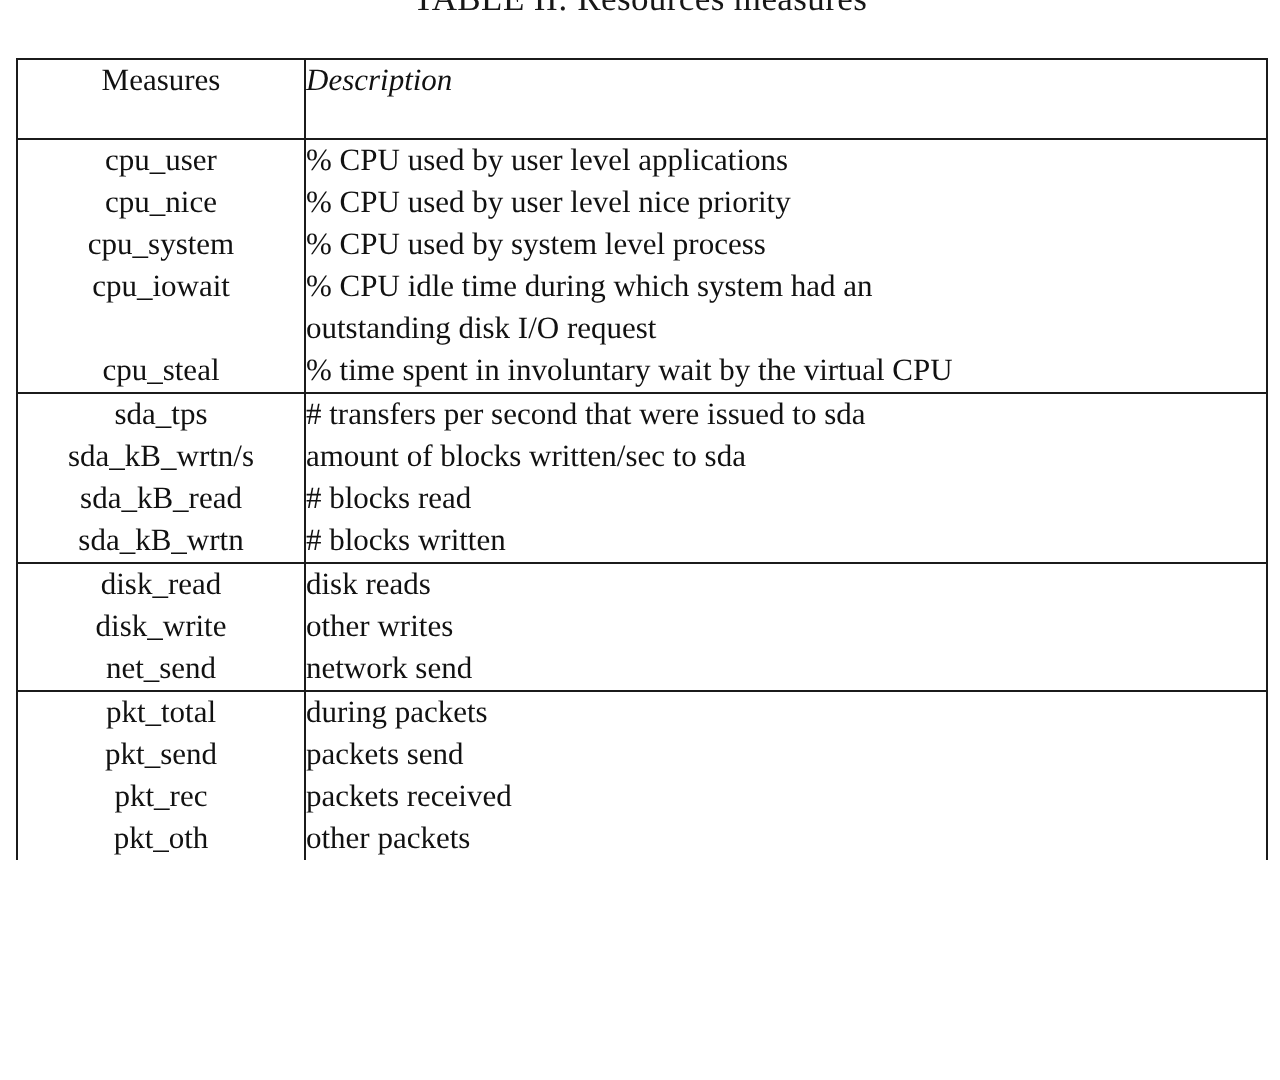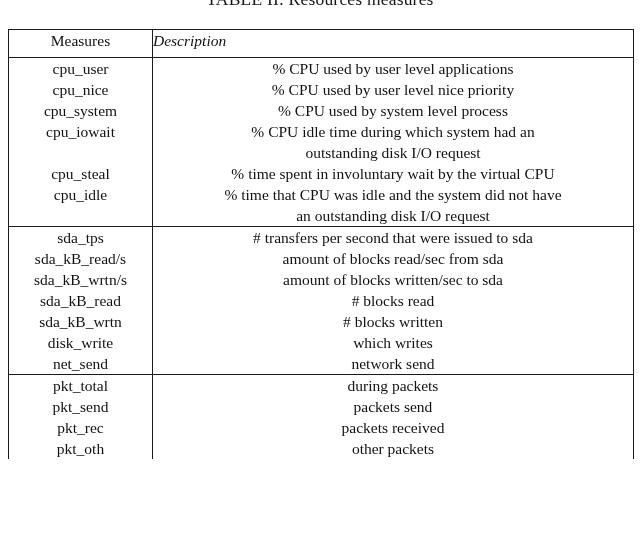--- a/index.html
+++ b/index.html
@@ -62,30 +62,30 @@
   .vdiv { border-left: 1.4px solid #1b1b1b; }
 
   
   .cell-measure {
     text-align: center;
     padding: 1px 6px 1px 6px;
     line-height: 21px;
     white-space: nowrap;
   }
   .cell-desc {
-    text-align: center;
+    text-align: left;
     padding: 1px 6px 1px 9px;
     line-height: 21px;
   }
 
   .head .cell-measure,
   .head .cell-desc {
     line-height: 20px;
     padding-top: 1px;
-    padding-bottom: 6px;
+    padding-bottom: 18px;
   }
   .head .cell-desc { text-align: left; font-style: italic; }
 
   
   .grp td { padding-top: 2px; padding-bottom: 2px; }
 
   .stack-line { display: block; }
 </style>
 </head>
 <body>
@@ -128,60 +128,53 @@
             <span class="stack-line">outstanding disk I/O request</span>
           </td>
         </tr>
         <tr class="grp">
           <td class="cell-measure box-left">cpu_steal</td>
           <td class="cell-desc box-right vdiv">
             <span class="stack-line">% time spent in involuntary wait by the virtual CPU</span>
           </td>
         </tr>
         <tr class="grp">
-          <td class="cell-measure box-left">cpu_idle</td>
-          <td class="cell-desc box-right vdiv">
-            <span class="stack-line">% time that CPU was idle and the system did not have</span>
-            <span class="stack-line">an outstanding disk I/O request</span>
-          </td>
-        </tr>
-        <tr class="grp">
           <td class="cell-measure box-left rule">sda_tps</td>
           <td class="cell-desc box-right vdiv rule">
             <span class="stack-line"># transfers per second that were issued to sda</span>
           </td>
         </tr>
         <tr class="grp">
-          <td class="cell-measure box-left">sda_kB_read/s</td>
-          <td class="cell-desc box-right vdiv">
-            <span class="stack-line">amount of blocks read/sec from sda</span>
-          </td>
-        </tr>
-        <tr class="grp">
           <td class="cell-measure box-left">sda_kB_wrtn/s</td>
           <td class="cell-desc box-right vdiv">
             <span class="stack-line">amount of blocks written/sec to sda</span>
           </td>
         </tr>
         <tr class="grp">
           <td class="cell-measure box-left">sda_kB_read</td>
           <td class="cell-desc box-right vdiv">
             <span class="stack-line"># blocks read</span>
           </td>
         </tr>
         <tr class="grp">
           <td class="cell-measure box-left">sda_kB_wrtn</td>
           <td class="cell-desc box-right vdiv">
             <span class="stack-line"># blocks written</span>
           </td>
         </tr>
         <tr class="grp">
+          <td class="cell-measure box-left rule">disk_read</td>
+          <td class="cell-desc box-right vdiv rule">
+            <span class="stack-line">disk reads</span>
+          </td>
+        </tr>
+        <tr class="grp">
           <td class="cell-measure box-left">disk_write</td>
           <td class="cell-desc box-right vdiv">
-            <span class="stack-line">which writes</span>
+            <span class="stack-line">other writes</span>
           </td>
         </tr>
         <tr class="grp">
           <td class="cell-measure box-left">net_send</td>
           <td class="cell-desc box-right vdiv">
             <span class="stack-line">network send</span>
           </td>
         </tr>
         <tr class="grp">
           <td class="cell-measure box-left rule">pkt_total</td>

